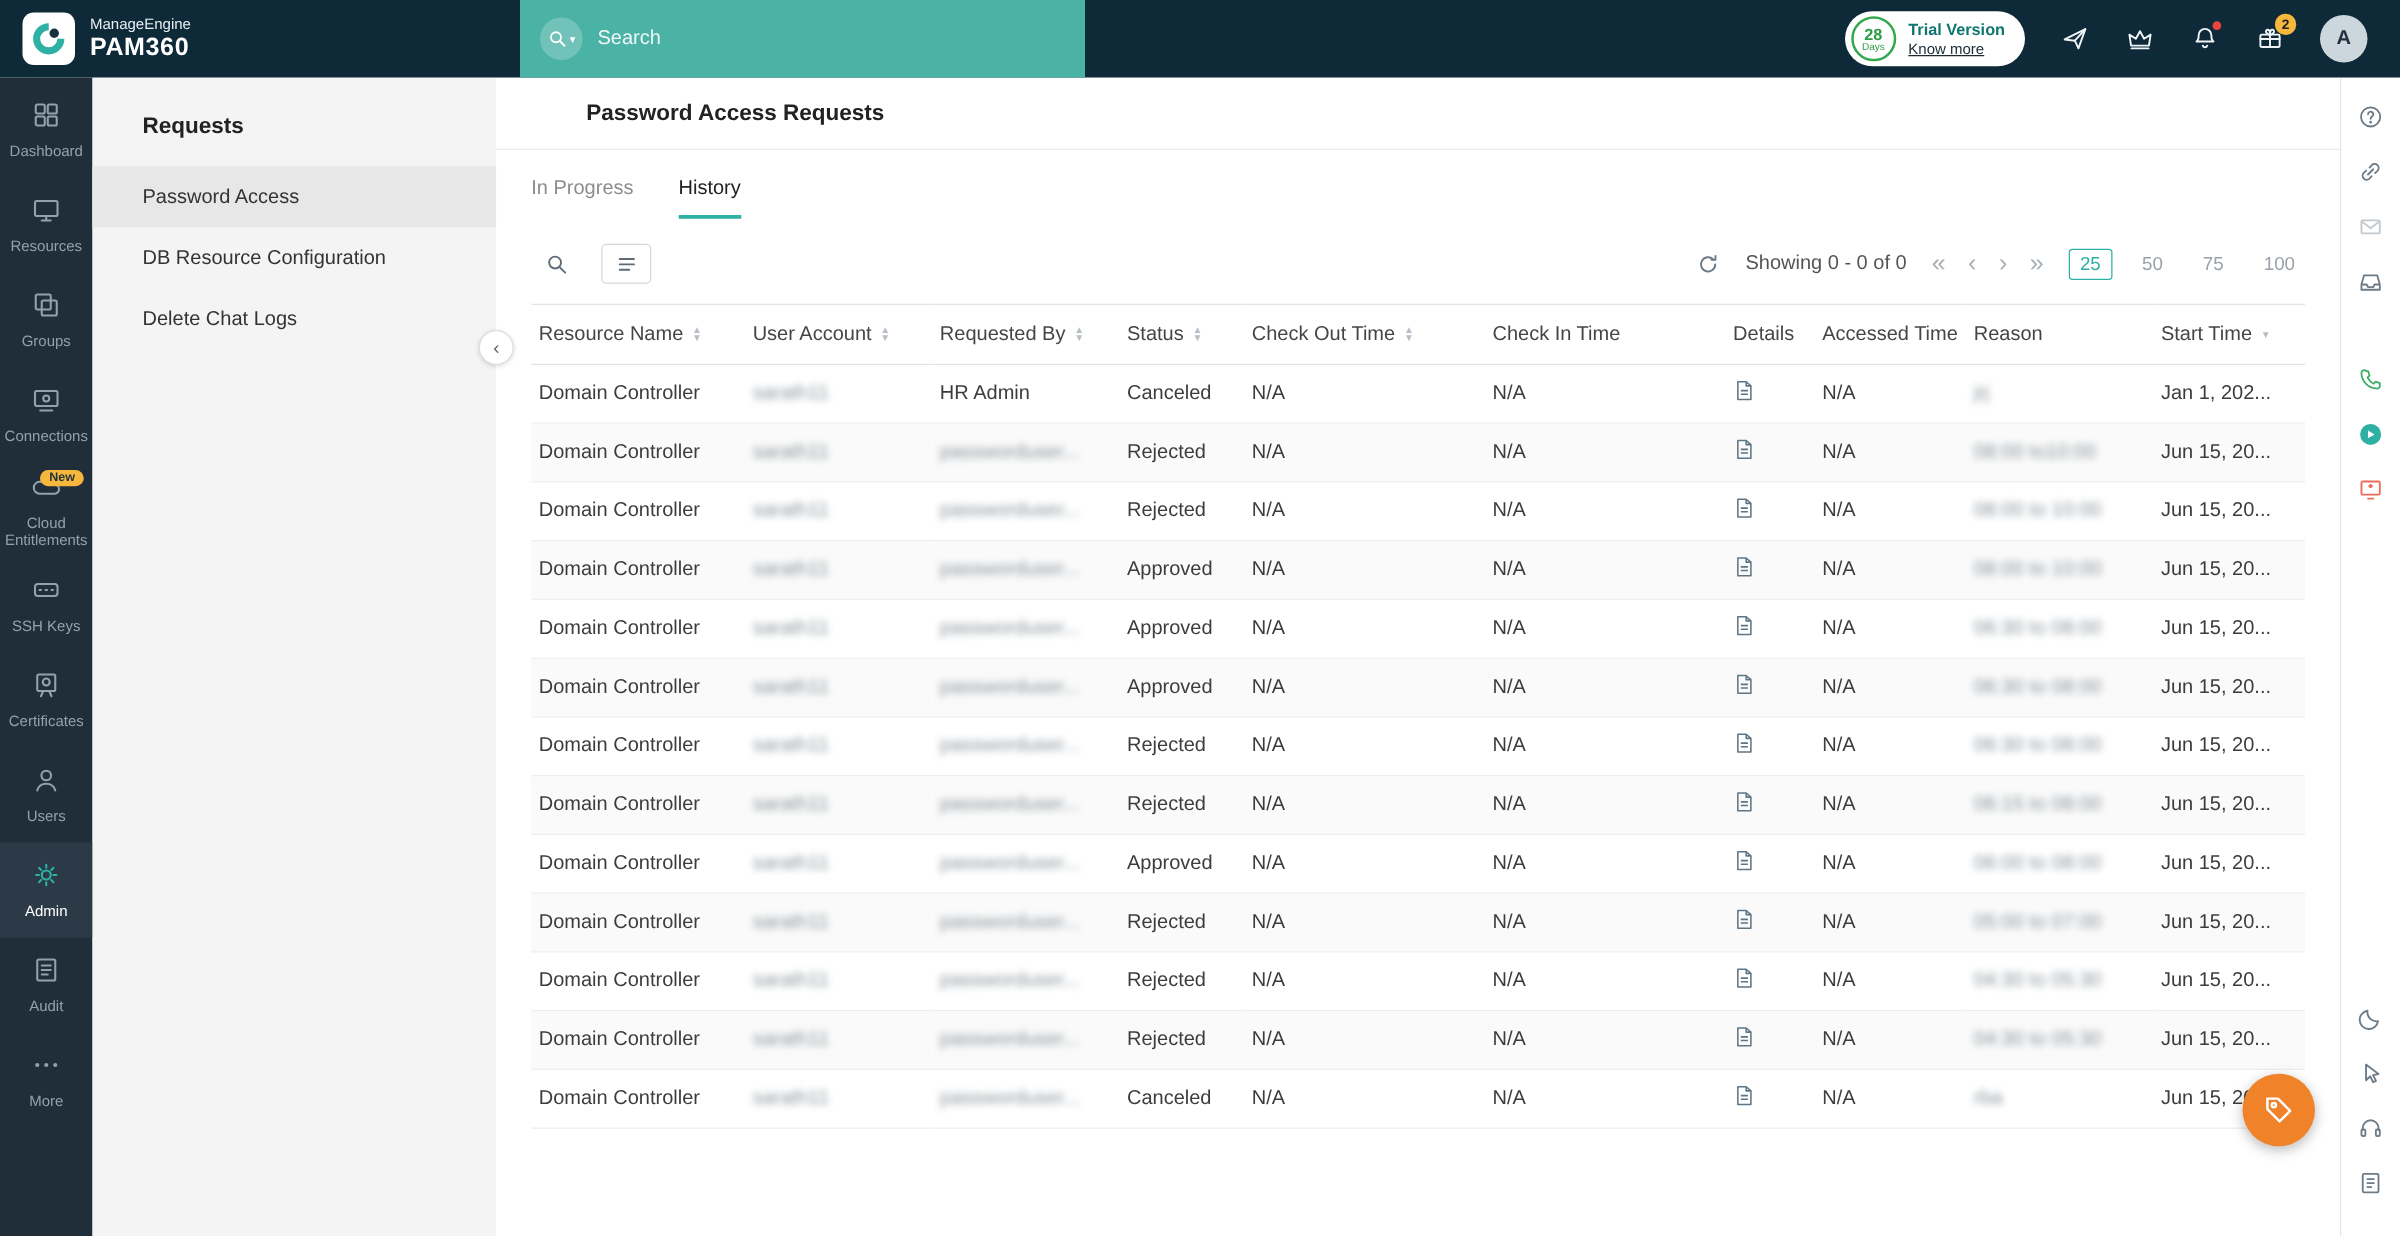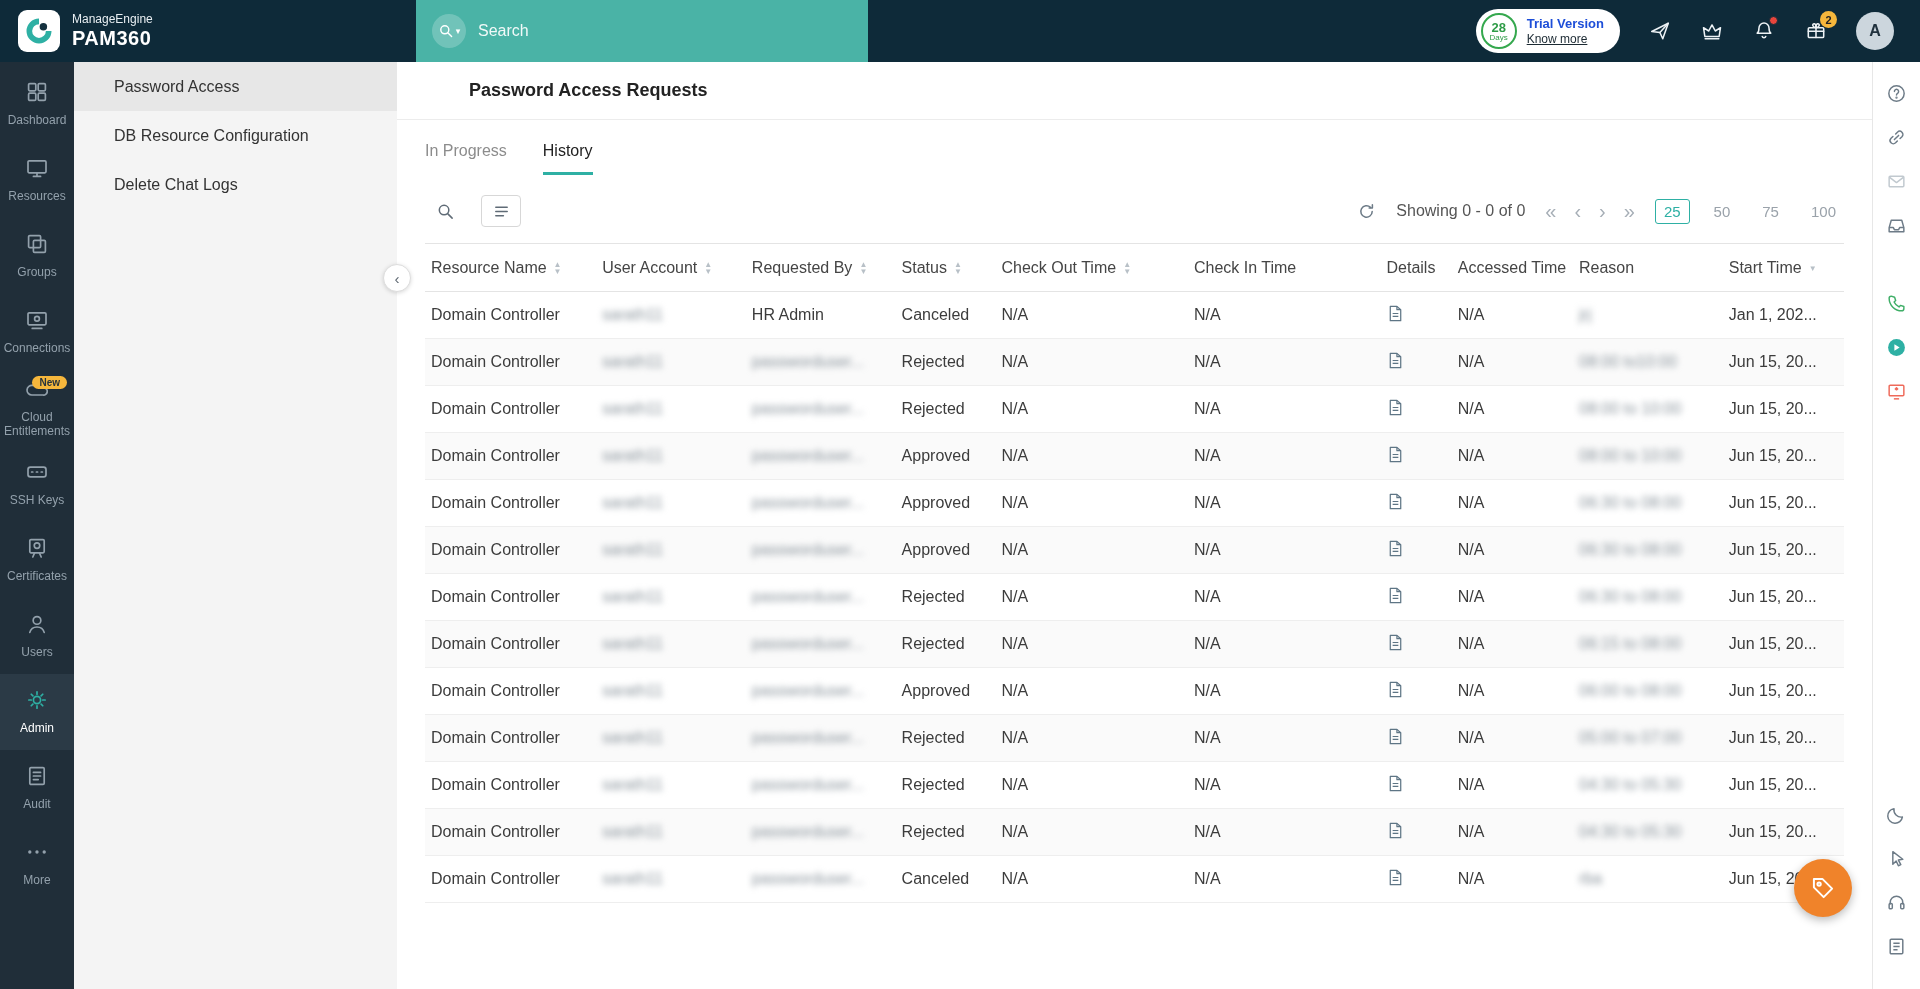--- a/index.html
+++ b/index.html
@@ -20,21 +20,21 @@
   .search-circle svg { width:16px; height:16px; }
   .search-caret { font-size:9px; color:#fff; }
   .search input { flex:1; background:transparent; border:none; outline:none; color:#fff; font-size:16px; font-family:inherit; }
   .search input::placeholder { color:rgba(255,255,255,.92); }
   .topbar-right { margin-left:auto; display:flex; align-items:center; gap:28px; padding-right:26px; }
   .trial-pill { background:#fff; border-radius:22px; display:flex; align-items:center; gap:10px; padding:4px 16px 4px 5px; height:44px; cursor:pointer; }
   .trial-days { width:36px; height:36px; border-radius:50%; border:2px solid #35a84e; color:#2f9c47; display:flex; flex-direction:column; align-items:center; justify-content:center; line-height:1; }
   .trial-days .n { font-size:13px; font-weight:bold; }
   .trial-days .w { font-size:8px; }
   .trial-text { display:flex; flex-direction:column; line-height:1.2; }
-  .trial-title { font-size:13px; font-weight:bold; color:#1d4ed8; }
+  .trial-title { font-size:13px; font-weight:bold; color:#0f766e; }
   .trial-link { font-size:12px; color:#1c2a33; text-decoration:underline; cursor:pointer; }
   .top-icon { position:relative; width:24px; height:24px; color:#eef3f6; cursor:pointer; display:flex; align-items:center; justify-content:center; }
   .top-icon svg { width:22px; height:22px; }
   .dot { position:absolute; top:-3px; right:-2px; width:9px; height:9px; border-radius:50%; background:var(--alert-red,#e8453c); border:1px solid var(--topbar-bg,#0e2a39); }
   .count-badge { position:absolute; top:-8px; right:-9px; min-width:17px; height:17px; padding:0 3px; border-radius:9px; background:var(--badge-yellow,#f6b73c); color:#222; font-size:11px; font-weight:bold; display:flex; align-items:center; justify-content:center; }
   .avatar { width:38px; height:38px; border-radius:50%; background:#ccd6dd; color:#20313d; font-weight:bold; font-size:16px; display:flex; align-items:center; justify-content:center; cursor:pointer; }
 
   
   .body { flex:1; display:flex; min-height:0; }
 
@@ -259,20 +259,21 @@
           <span class="side-icon"><svg viewBox="0 0 20 20" fill="none" stroke="currentColor" stroke-width="1.4" stroke-linecap="round" stroke-linejoin="round">
               <circle cx="4" cy="10" r="1.4" fill="currentColor" stroke="none"></circle>
               <circle cx="10" cy="10" r="1.4" fill="currentColor" stroke="none"></circle>
               <circle cx="16" cy="10" r="1.4" fill="currentColor" stroke="none"></circle>
             </svg></span>
           <span class="side-label">More</span>
         </div>
       </nav>
 
     <aside class="submenu">
+      <div class="submenu-title">Requests</div>
       <div id="submenu-items">
           <div class="sub-item active">Password Access</div>
           <div class="sub-item">DB Resource Configuration</div>
           <div class="sub-item">Delete Chat Logs</div>
         </div>
       <div class="collapse-handle">‹</div>
     </aside>
 
     <main class="main">
       <div class="page-header">

